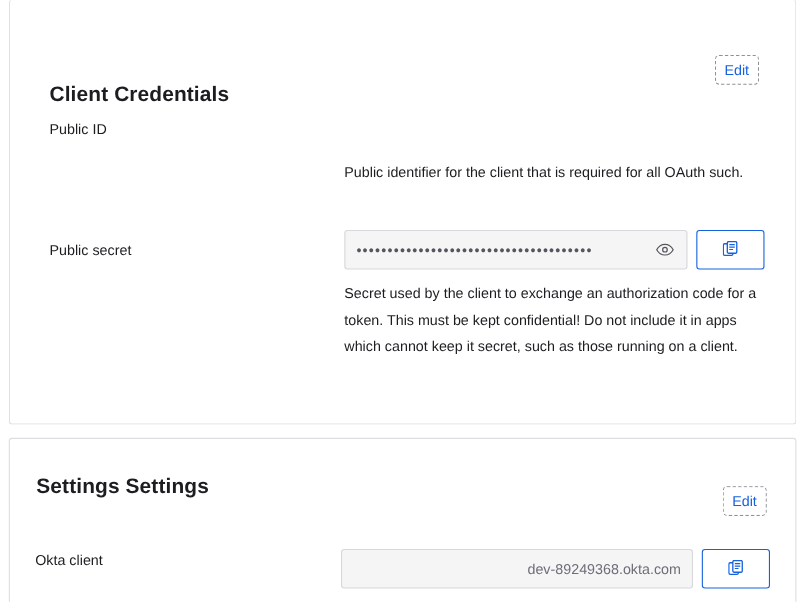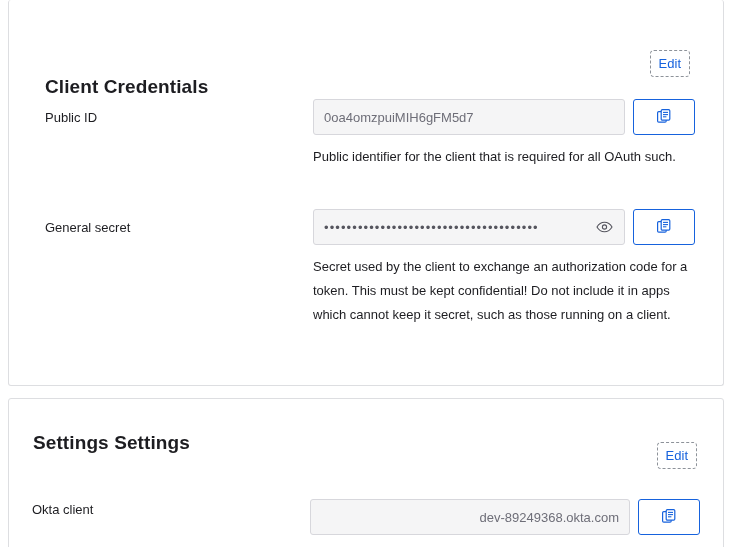--- a/index.html
+++ b/index.html
@@ -167,40 +167,24 @@
 <div class="page">
 
   <div class="card" id="card-credentials">
 
     <div class="card-title" id="cred-title">Client Credentials</div>
 
     <div class="edit-link focused" id="cred-edit">Edit</div>
 
     <div class="field-label" style="left:36px; top:109px;">Public ID</div>
 
-    <div class="input-wrap" style="left:304px; top:99px;">
-      <div class="text-input" style="width:312px;">
-        <span class="value">0oa4omzpuiMIH6gFM5d7</span>
-      </div>
-      <div class="copy-btn">
-        <span>
-          <svg class="icon-copy" width="15" height="16" viewBox="0 0 15 16" fill="none" xmlns="http://www.w3.org/2000/svg">
-            <rect x="0.6" y="2.6" width="8.6" height="10.6" rx="1.2" stroke="#1662dd" stroke-width="1.2" fill="#ffffff"></rect>
-            <rect x="4.2" y="0.6" width="8.6" height="10.6" rx="1.2" stroke="#1662dd" stroke-width="1.2" fill="#ffffff"></rect>
-            <line x1="6" y1="3.4" x2="11" y2="3.4" stroke="#1662dd" stroke-width="1.1"></line>
-            <line x1="6" y1="5.6" x2="11" y2="5.6" stroke="#1662dd" stroke-width="1.1"></line>
-            <line x1="6" y1="7.8" x2="9.4" y2="7.8" stroke="#1662dd" stroke-width="1.1"></line>
-          </svg>
-        </span>
-      </div>
-    </div>
 
     <div class="help-text" style="left:304px; top:145px; width:390px;">Public identifier for the client that is required for all OAuth such.</div>
 
-    <div class="field-label" style="left:36px; top:219px;">General secret</div>
+    <div class="field-label" style="left:36px; top:219px;">Public secret</div>
 
     <div class="input-wrap" style="left:304px; top:209px;">
       <div class="text-input" style="width:312px;">
         <span class="secret-dots">••••••••••••••••••••••••••••••••••••••</span>
         <span class="eye-btn">
           <svg width="17" height="12" viewBox="0 0 17 12" fill="none" xmlns="http://www.w3.org/2000/svg">
             <path d="M1 6C2.8 2.8 5.4 1.2 8.5 1.2C11.6 1.2 14.2 2.8 16 6C14.2 9.2 11.6 10.8 8.5 10.8C5.4 10.8 2.8 9.2 1 6Z" stroke="#55555e" stroke-width="1.1" fill="none"></path>
             <circle cx="8.5" cy="6" r="2.1" stroke="#55555e" stroke-width="1.1" fill="none"></circle>
           </svg>
         </span>

